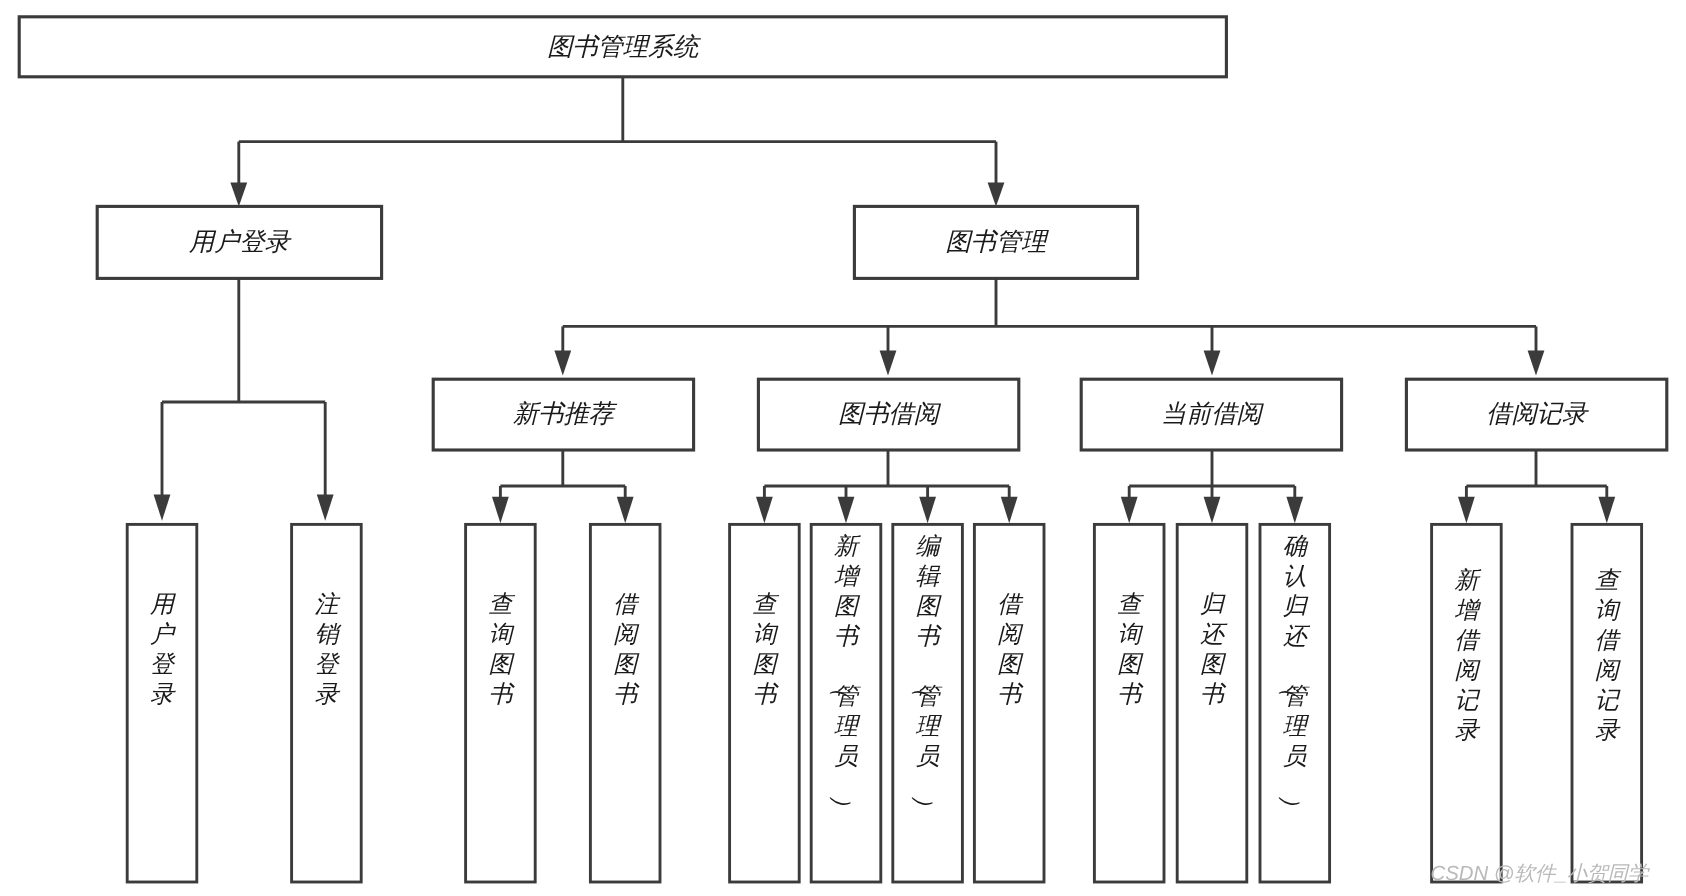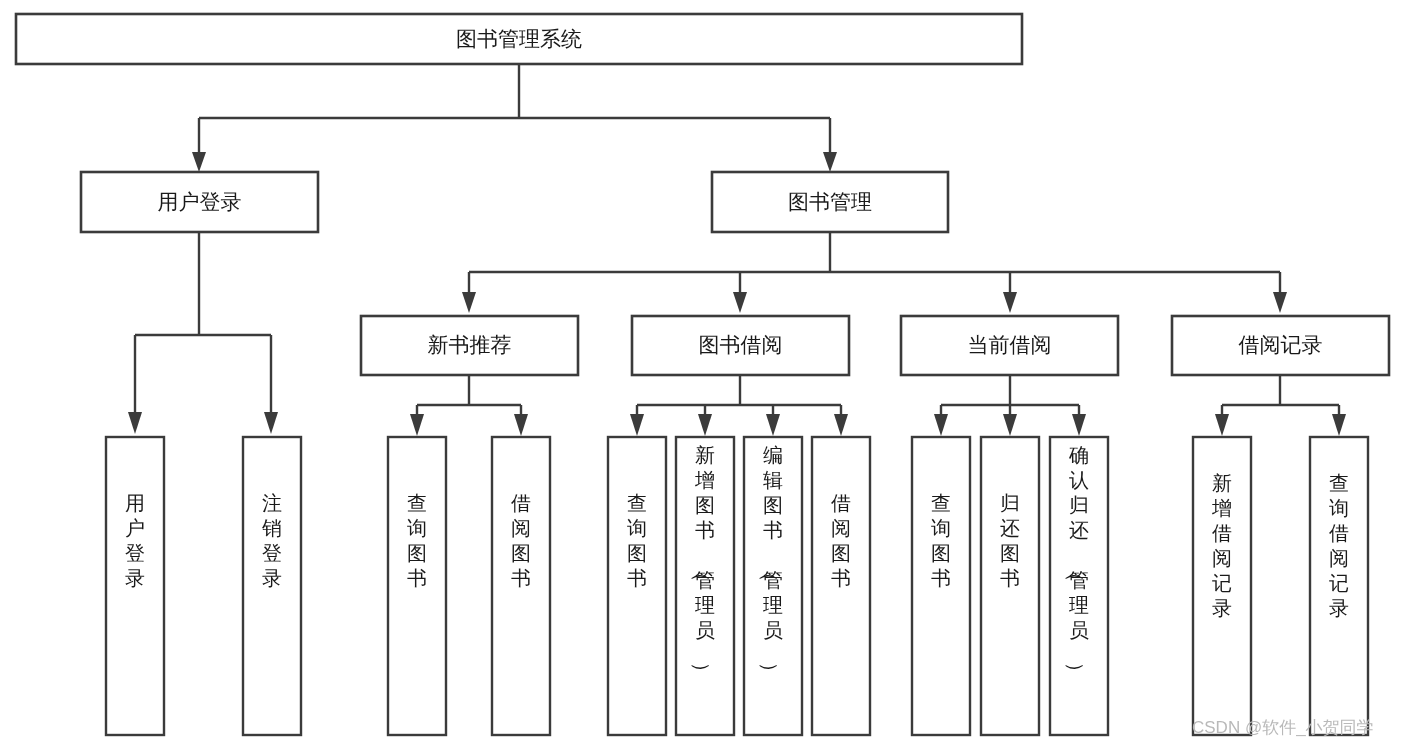--- a/index.html
+++ b/index.html
@@ -13,20 +13,21 @@
     font-family: "Liberation Sans", "DejaVu Sans", sans-serif;
     overflow: hidden;
     position: relative;
   }
   #diagram-root {
     position: absolute;
     left: 0;
     top: 0;
     width: 1405px;
     height: 747px;
+    font-style: italic;
   }
   svg.flow {
     display: block;
     width: 1405px;
     height: 747px;
   }
   .node-box {
     fill: #ffffff;
     stroke: #3b3b3b;
     stroke-width: 2.6;

